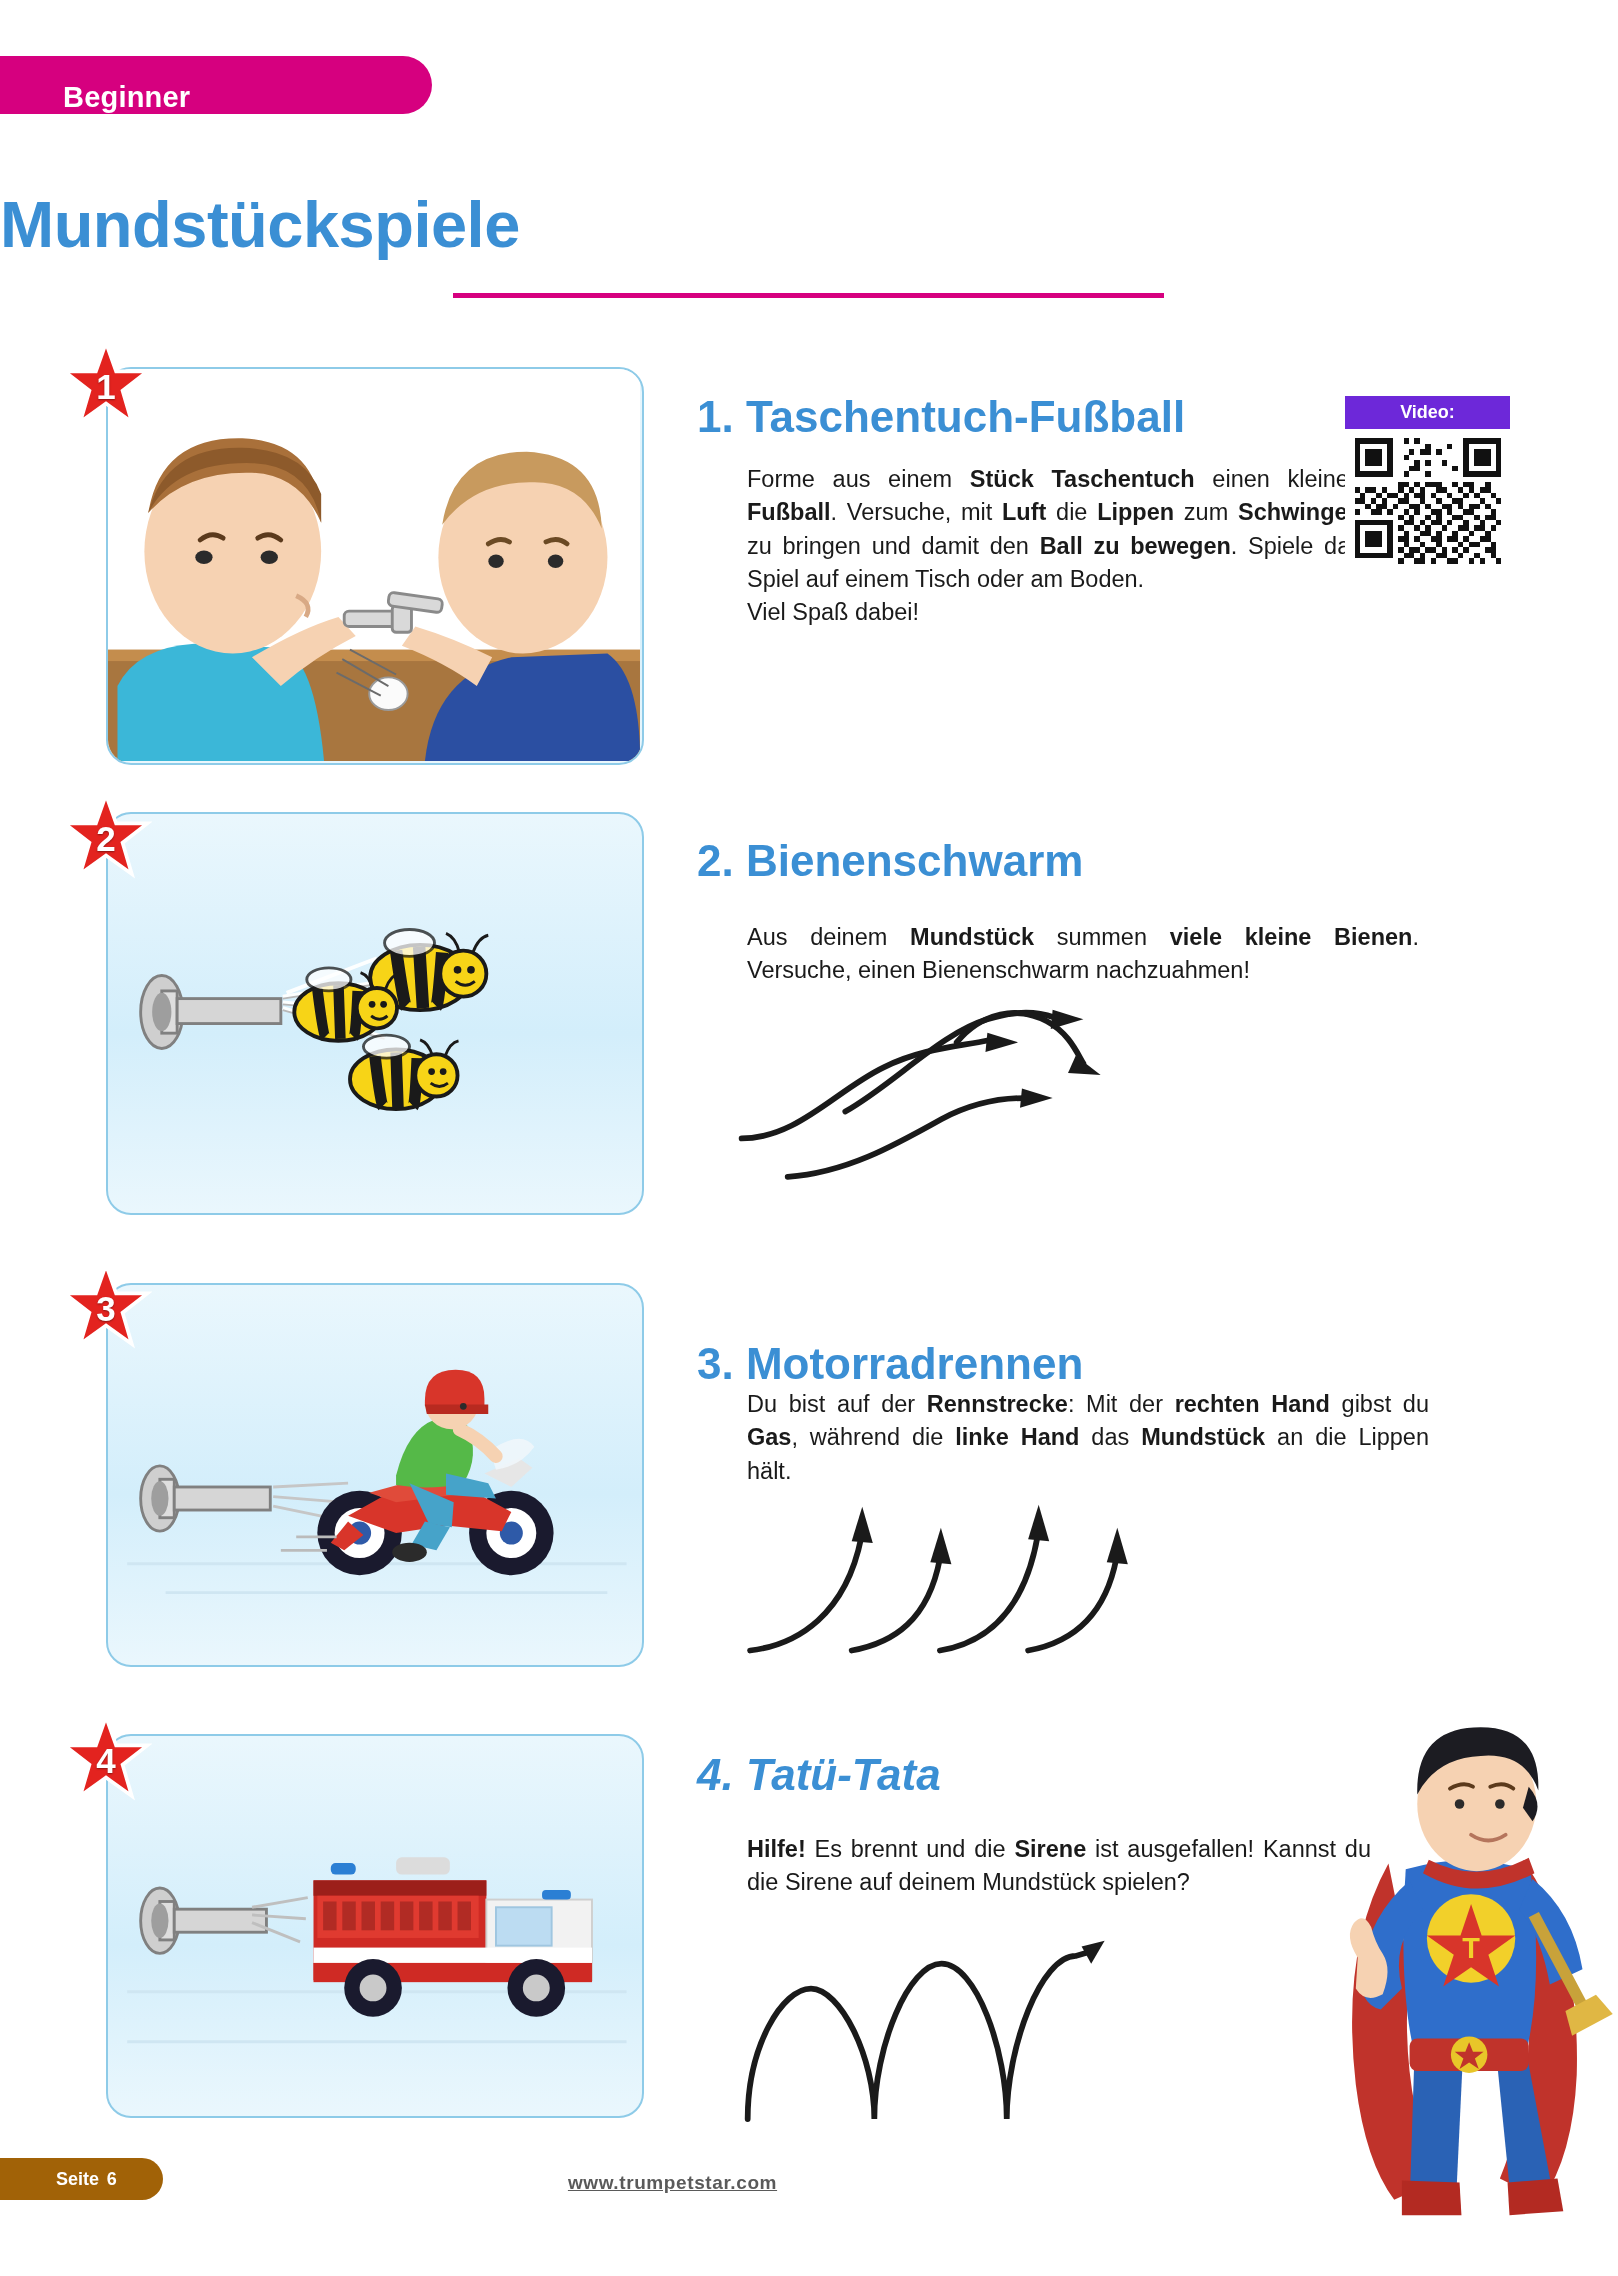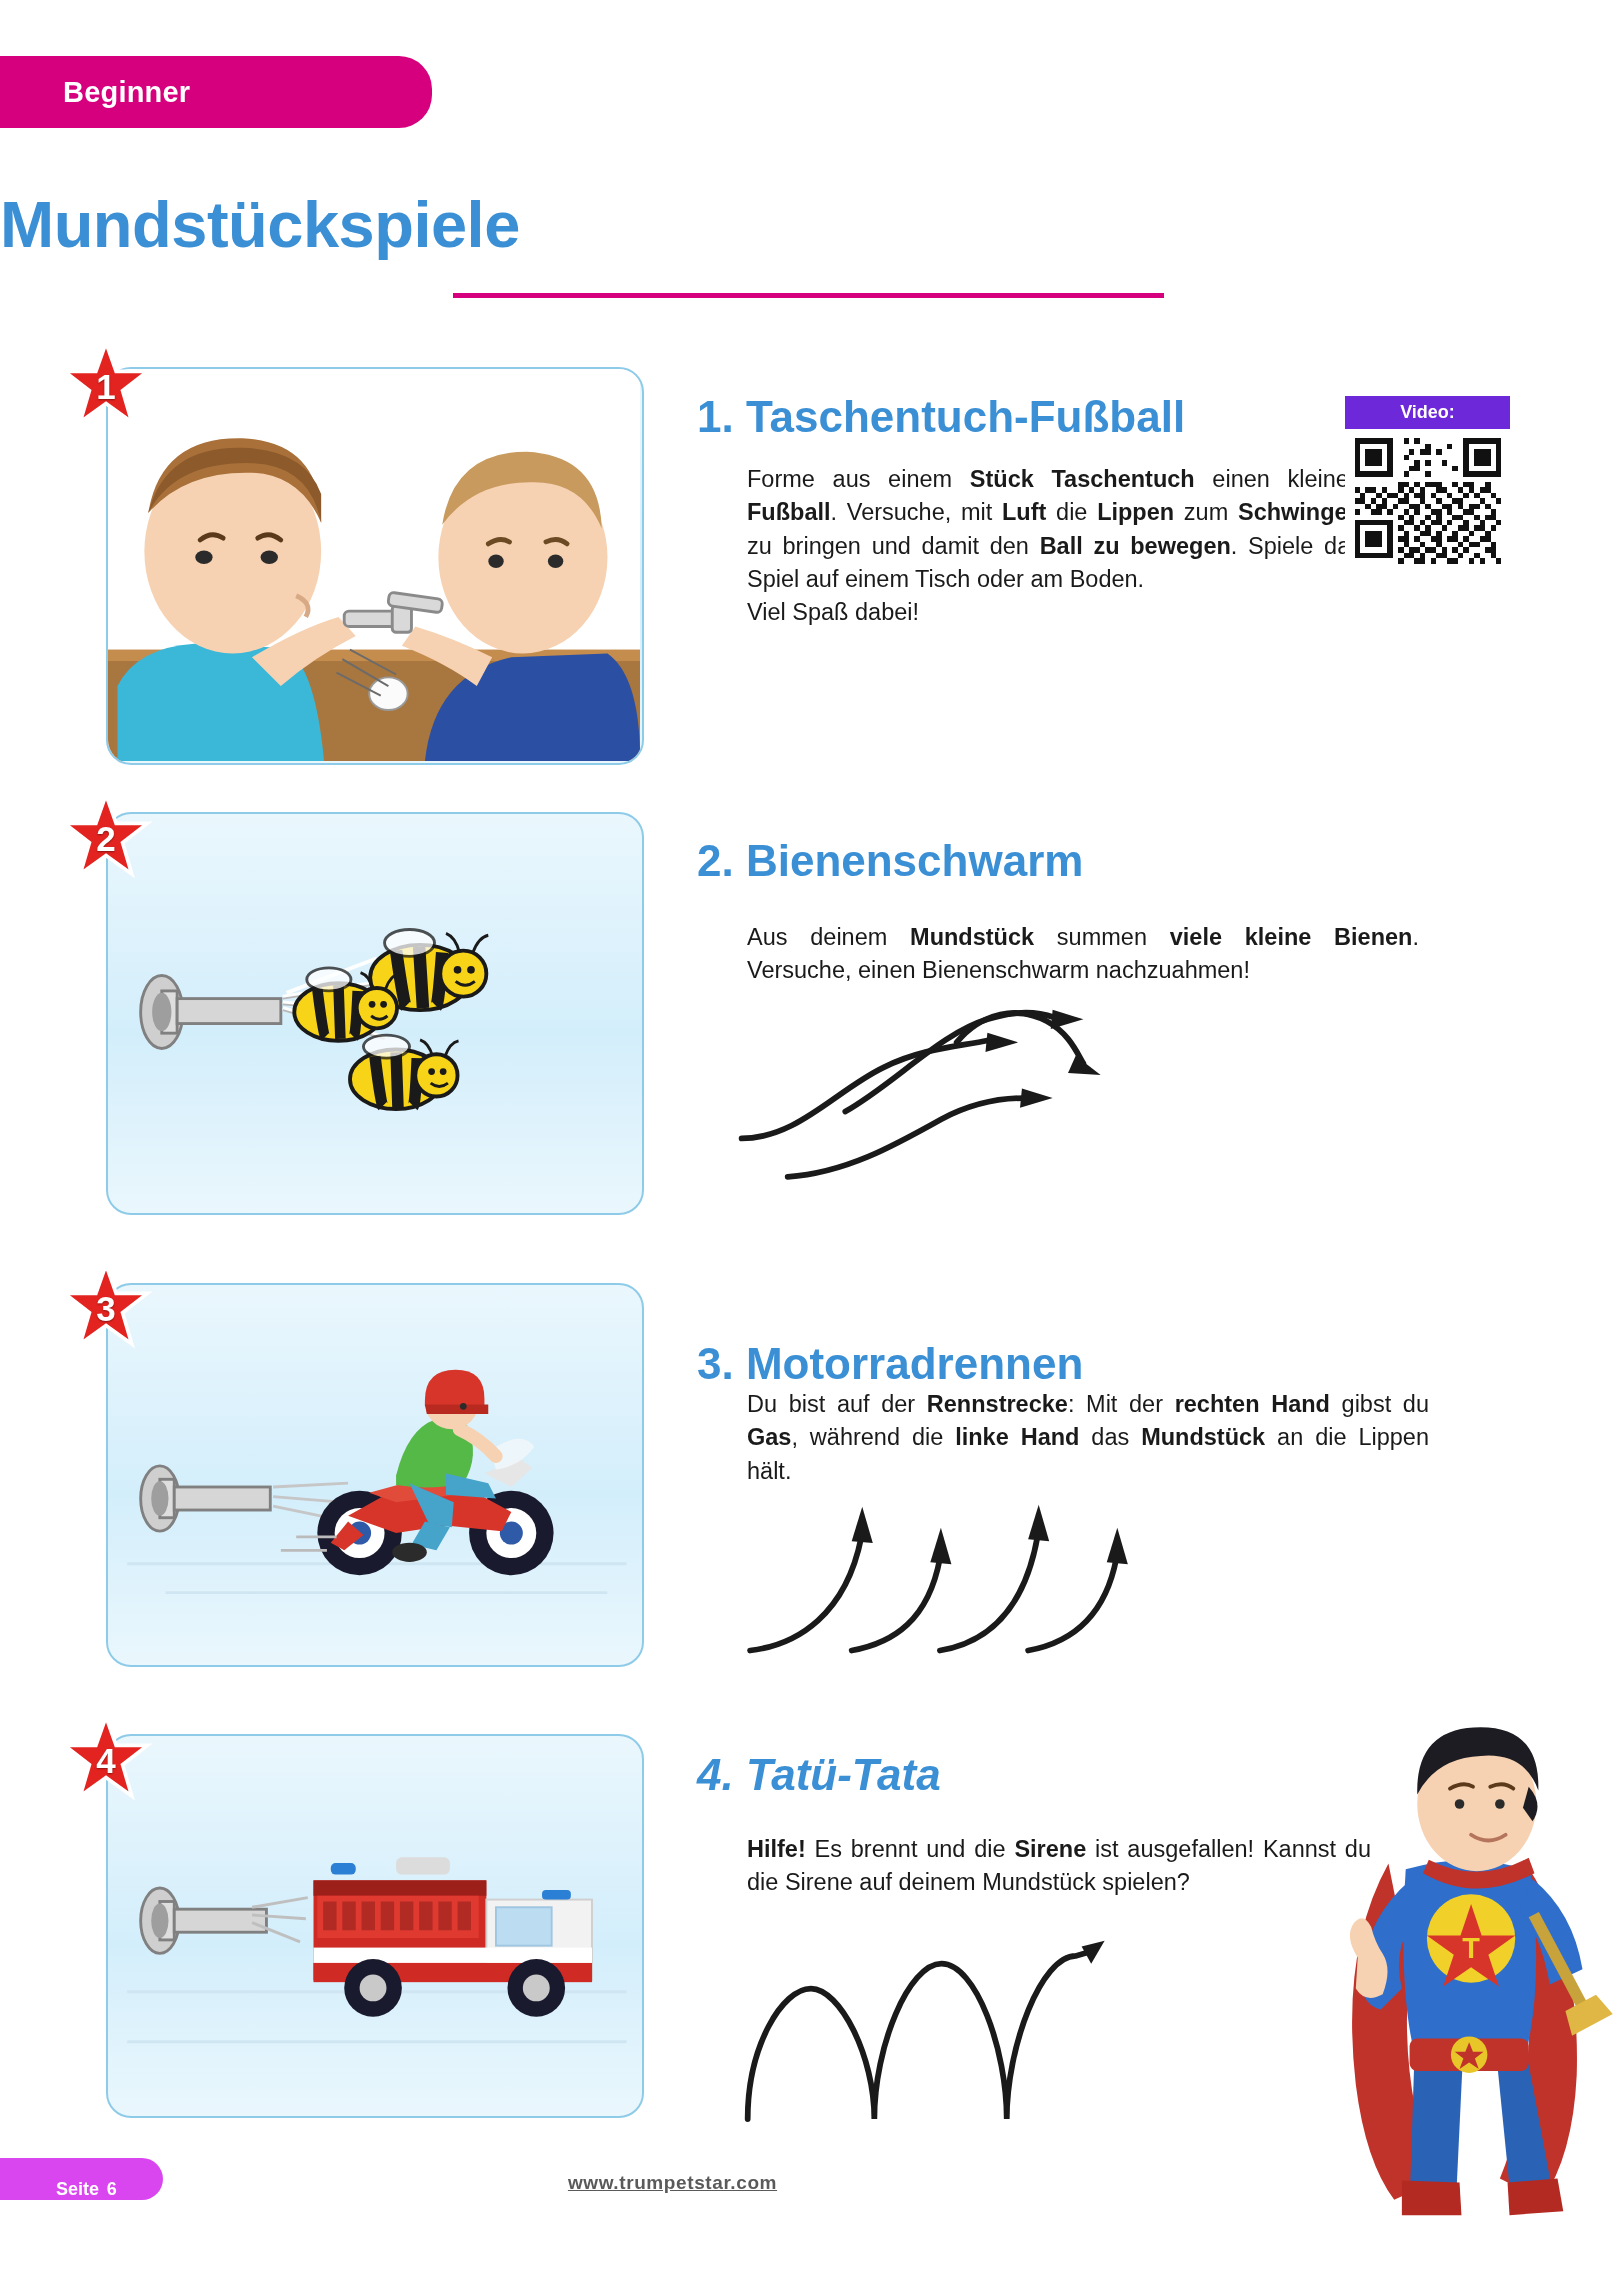--- a/index.html
+++ b/index.html
@@ -18,29 +18,29 @@
     position: absolute;
     inset: 0;
   }
 
   
   .level-badge {
     position: absolute;
     left: 0;
     top: 56px;
     width: 432px;
-    height: 72px;
+    height: 58px;
     background: #d6007f;
     border-radius: 0 33px 33px 0;
     color: #ffffff;
     font-size: 29px;
     font-weight: bold;
     letter-spacing: 0.2px;
     display: flex;
-    align-items: center;
+    align-items: flex-end;
     padding-left: 63px;
     box-sizing: border-box;
   }
 
   
   .title {
     position: absolute;
     top: 187px;
     left: 0;
     width: 1619px;
@@ -135,27 +135,27 @@
     box-sizing: border-box;
   }
 
   
   .page-badge {
     position: absolute;
     left: 0;
     bottom: 77px;
     width: 163px;
     height: 42px;
-    background: #d946ef;
+    background: #a16207;
     border-radius: 0 21px 21px 0;
     color: #ffffff;
     font-size: 18px;
     font-weight: bold;
     display: flex;
-    align-items: flex-end;
+    align-items: center;
     padding-left: 56px;
     box-sizing: border-box;
     gap: 7.7px;
   }
   .footer-url {
     position: absolute;
     bottom: 83px;
     left: 0;
     width: 1345px;
     text-align: center;

